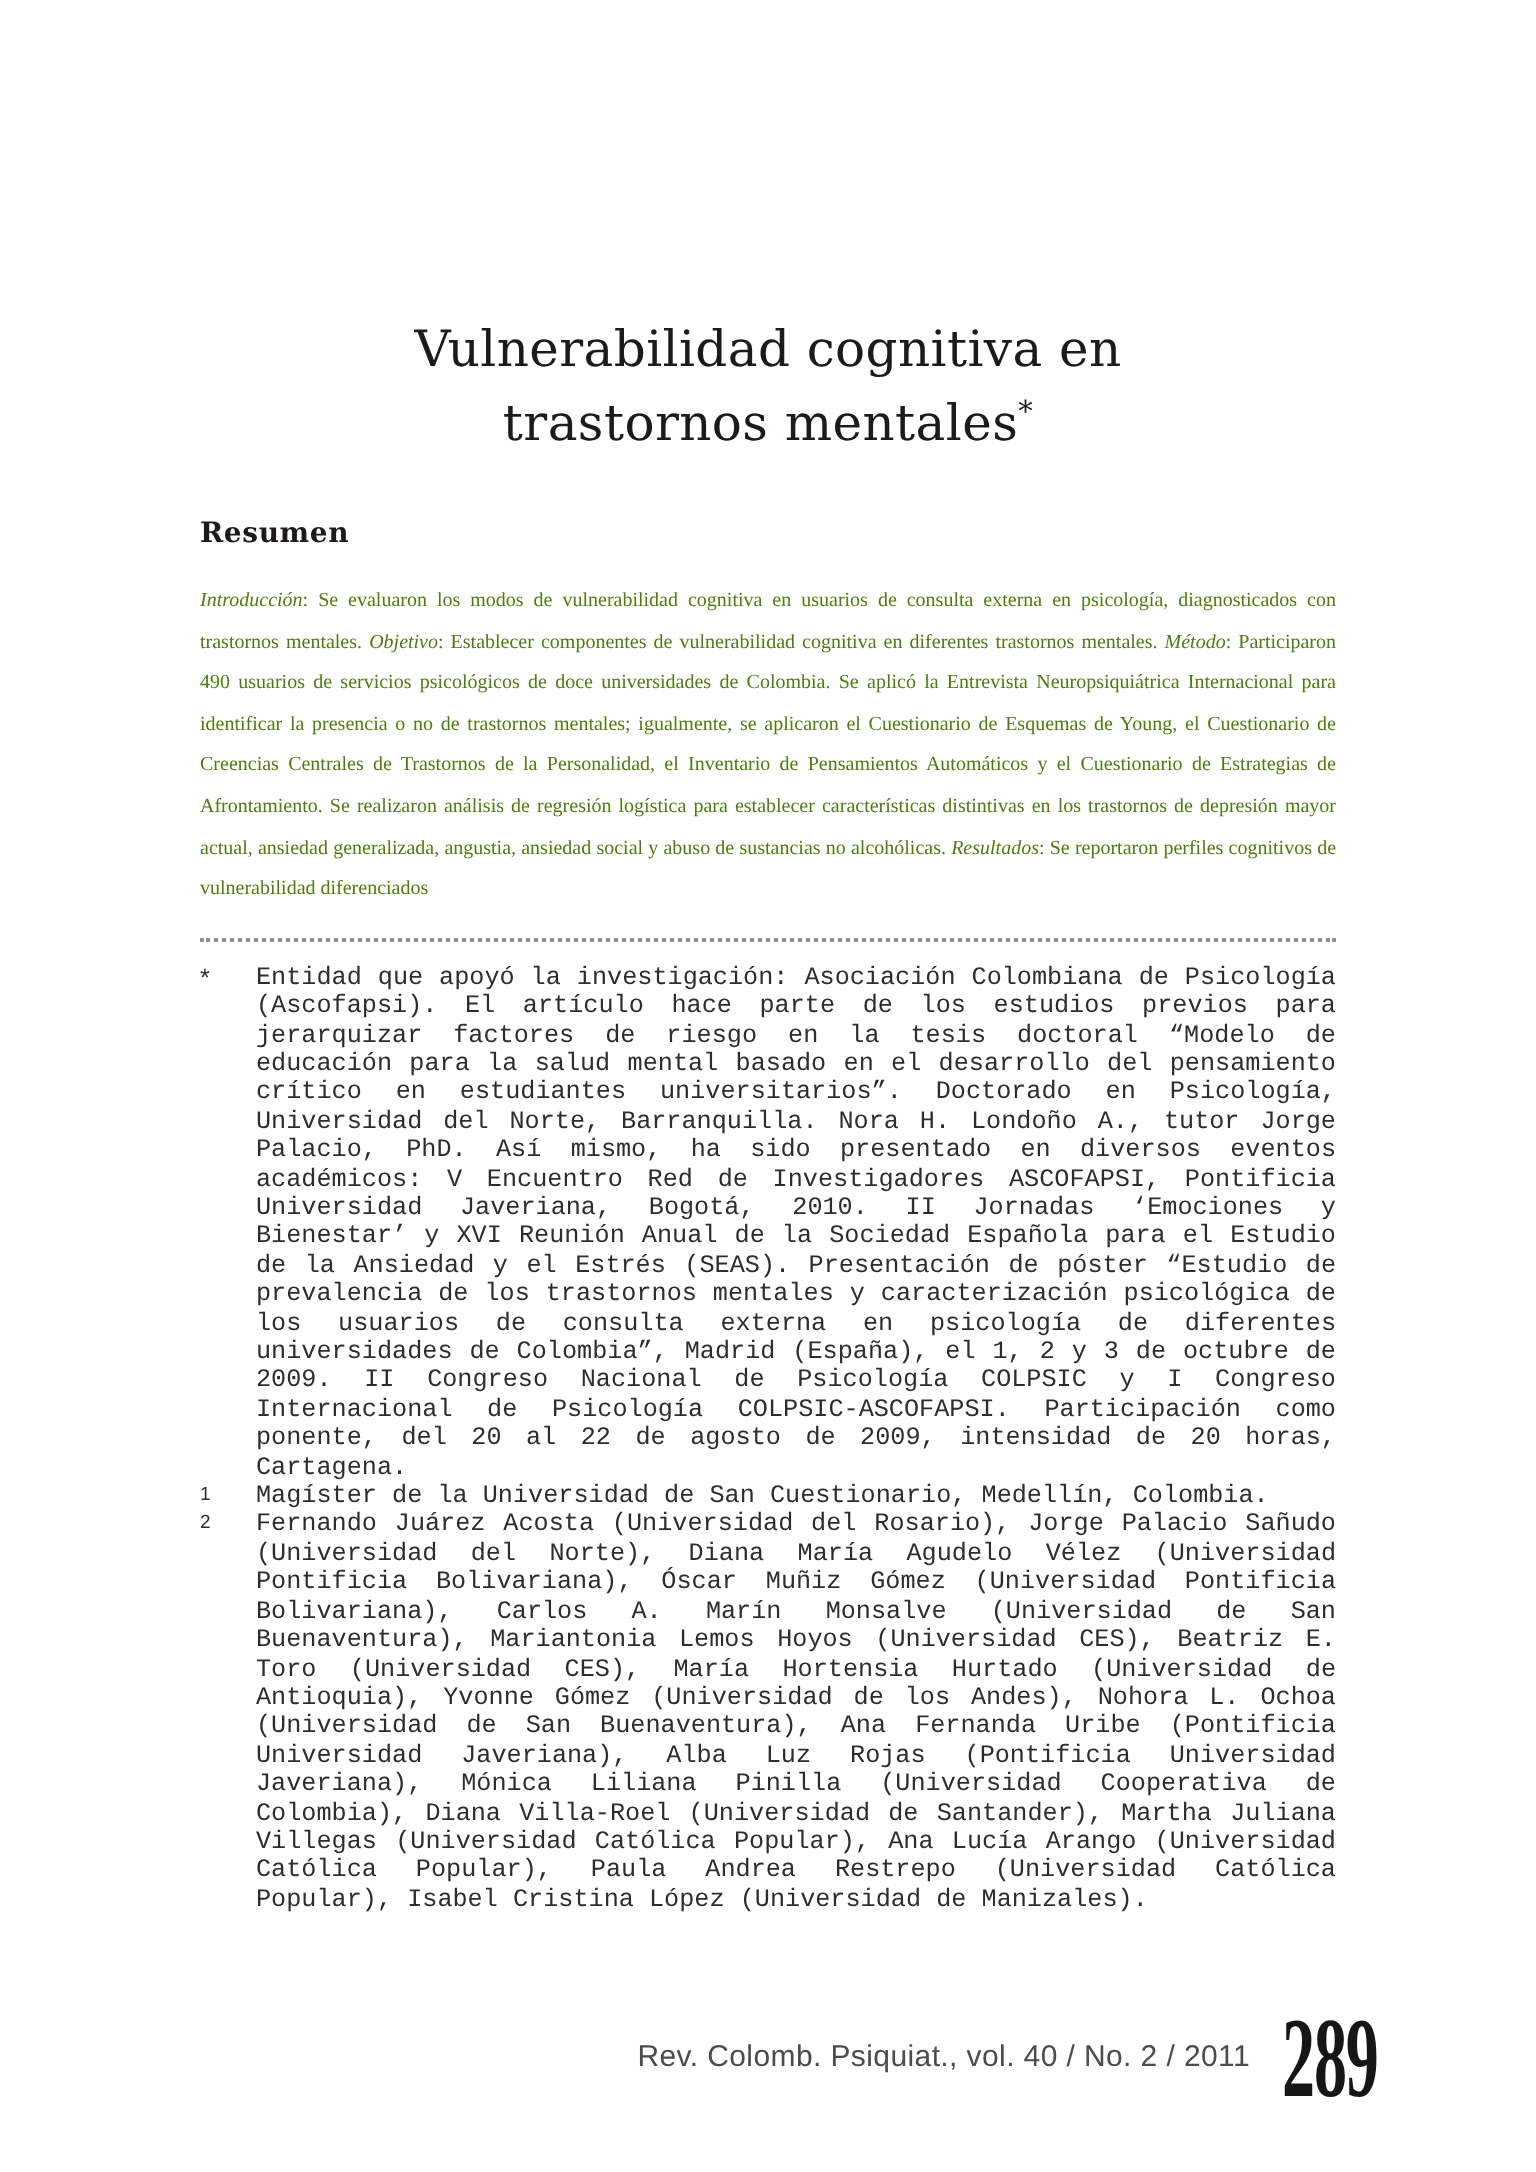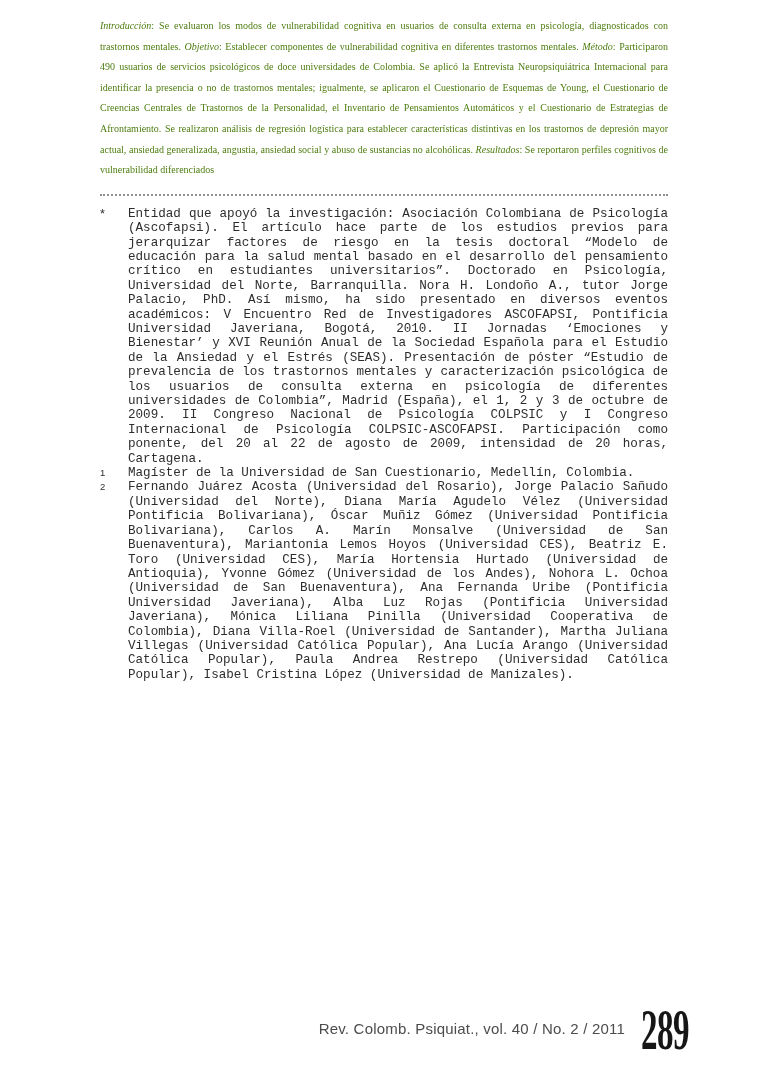--- a/index.html
+++ b/index.html
@@ -59,22 +59,24 @@
     display:inline-block;transform:scaleX(0.58);transform-origin:left center;
     letter-spacing:-1px;white-space:nowrap;
   }
 </style>
 </head>
 <body>
 
 <div class="page">
   <div class="content">
 
+    <h1 class="title"><span>Vulnerabilidad cognitiva en</span><br><span>trastornos mentales</span><sup>*</sup></h1>
 
 
+    <h2 class="resumen">Resumen</h2>
 
     <p class="abstract"><span class="it">Introducción</span><span>: Se evaluaron los modos de vulnerabilidad cognitiva en usuarios de consulta externa en psicología, diagnosticados con trastornos mentales. </span><span class="it">Objetivo</span><span>: Establecer componentes de vulnerabilidad cognitiva en diferentes trastornos mentales. </span><span class="it">Método</span><span>: Participaron 490 usuarios de servicios psicológicos de doce universidades de Colombia. Se aplicó la Entrevista Neuropsiquiátrica Internacional para identificar la presencia o no de trastornos mentales; igualmente, se aplicaron el Cuestionario de Esquemas de Young, el Cuestionario de Creencias Centrales de Trastornos de la Personalidad, el Inventario de Pensamientos Automáticos y el Cuestionario de Estrategias de Afrontamiento. Se realizaron análisis de regresión logística para establecer características distintivas en los trastornos de depresión mayor actual, ansiedad generalizada, angustia, ansiedad social y abuso de sustancias no alcohólicas. </span><span class="it">Resultados</span><span>: Se reportaron perfiles cognitivos de vulnerabilidad diferenciados</span></p>
 
     <div class="sep"></div>
 
     <div class="footnotes">
       <div class="fn">
         <span class="fn-marker">*</span>
         <span class="fn-text">Entidad que apoyó la investigación: Asociación Colombiana de Psicología (Ascofapsi). El artículo hace parte de los estudios previos para jerarquizar factores de riesgo en la tesis doctoral “Modelo de educación para la salud mental basado en el desarrollo del pensamiento crítico en estudiantes universitarios”. Doctorado en Psicología, Universidad del Norte, Barranquilla. Nora H. Londoño A., tutor Jorge Palacio, PhD. Así mismo, ha sido presentado en diversos eventos académicos: V Encuentro Red de Investigadores ASCOFAPSI, Pontificia Universidad Javeriana, Bogotá, 2010. II Jornadas ‘Emociones y Bienestar’ y XVI Reunión Anual de la Sociedad Española para el Estudio de la Ansiedad y el Estrés (SEAS). Presentación de póster “Estudio de prevalencia de los trastornos mentales y caracterización psicológica de los usuarios de consulta externa en psicología de diferentes universidades de Colombia”, Madrid (España), el 1, 2 y 3 de octubre de 2009. II Congreso Nacional de Psicología COLPSIC y I Congreso Internacional de Psicología COLPSIC-ASCOFAPSI. Participación como ponente, del 20 al 22 de agosto de 2009, intensidad de 20 horas, Cartagena.</span>
       </div>

